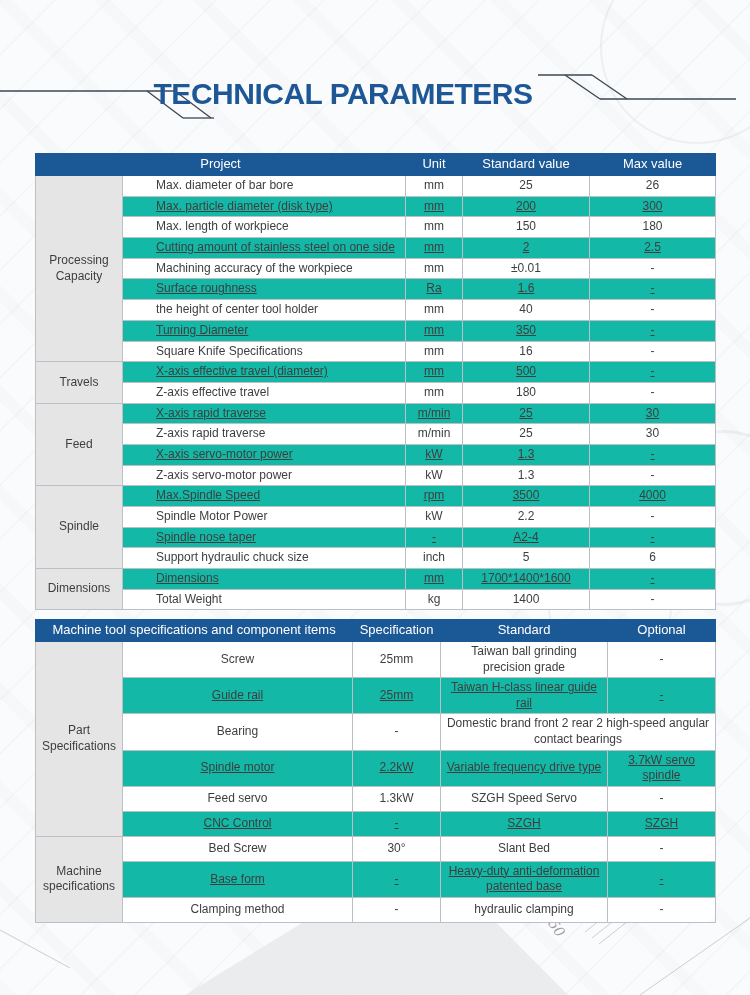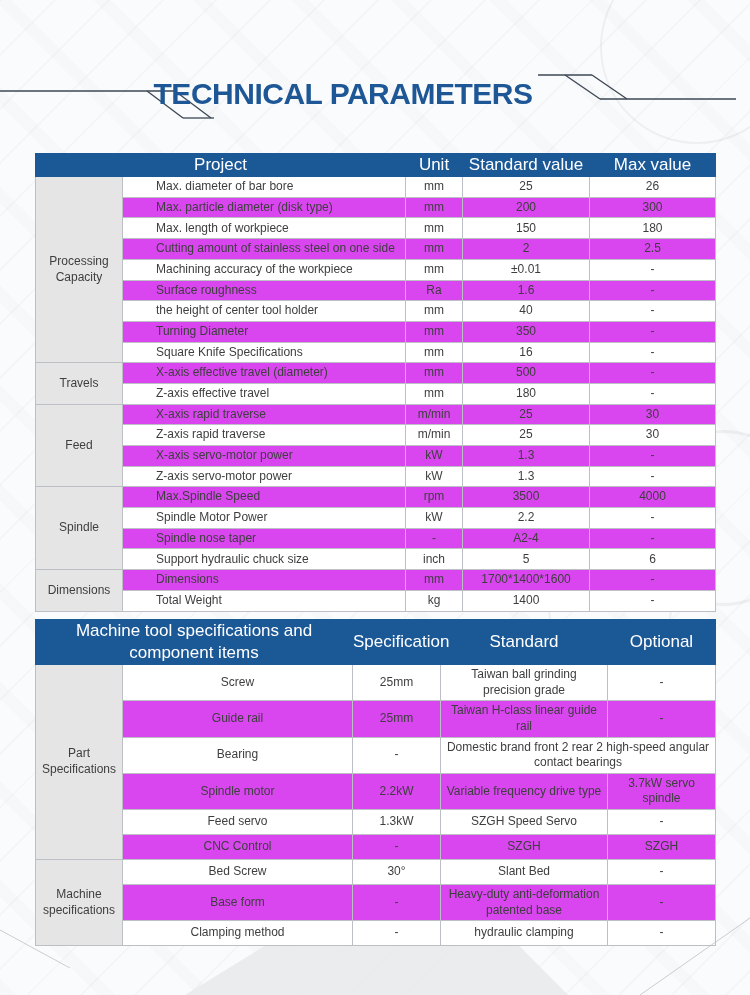--- a/index.html
+++ b/index.html
@@ -21,25 +21,25 @@
   .page-title{position:absolute;left:0;top:79px;width:686px;text-align:center;
     color:#1e5796;font-size:30px;font-weight:bold;letter-spacing:-.5px;line-height:1;}
   .deco-svg{position:absolute;left:0;top:0;}
   
   .spec-table{position:absolute;left:35px;border-collapse:collapse;table-layout:fixed;
     width:680px;font-size:12px;color:#3e3e3e;background:#fff;z-index:1;line-height:1.3;}
   #table1{top:153px;}
   #table2{top:619px;border-radius:14px;}
   .spec-table td{border:1px solid #bcbfc3;padding:0 5px;text-align:center;}
   .spec-table thead th{background:var(--accent,#1b5896);color:#fff;font-weight:normal;
-    font-size:17px;height:21px;border:1px solid var(--accent,#1b5896);padding:0 0;}
+    font-size:13px;height:21px;border:1px solid var(--accent,#1b5896);padding:0 0;}
   .spec-table thead th + th{border-left:1px solid rgba(255,255,255,.9);}
   #table1 tbody td{height:19.7px;}
   #table2 tbody td{height:20px;padding:2px 5px;}
-  .spec-table td.alt{background:#d946ef;}
+  .spec-table td.alt{background:#14b8a6;text-decoration:underline;}
   .spec-table td.group{background:#e5e5e5;padding:0 3px;}
   #table1 td.left{text-align:left;padding-left:33px;}
   
   .footer-note{position:absolute;left:40px;top:904px;width:705px;z-index:1;
     color:#4b4b4b;font-size:12.5px;line-height:1.55;}
 </style>
 </head>
 <body>
 
 <div id="page">

